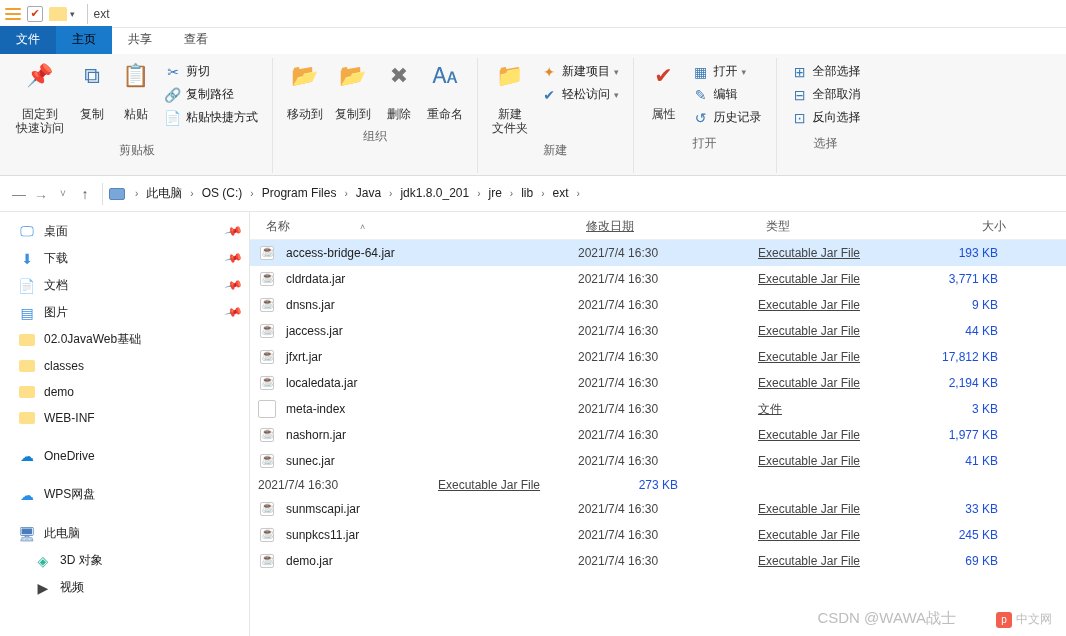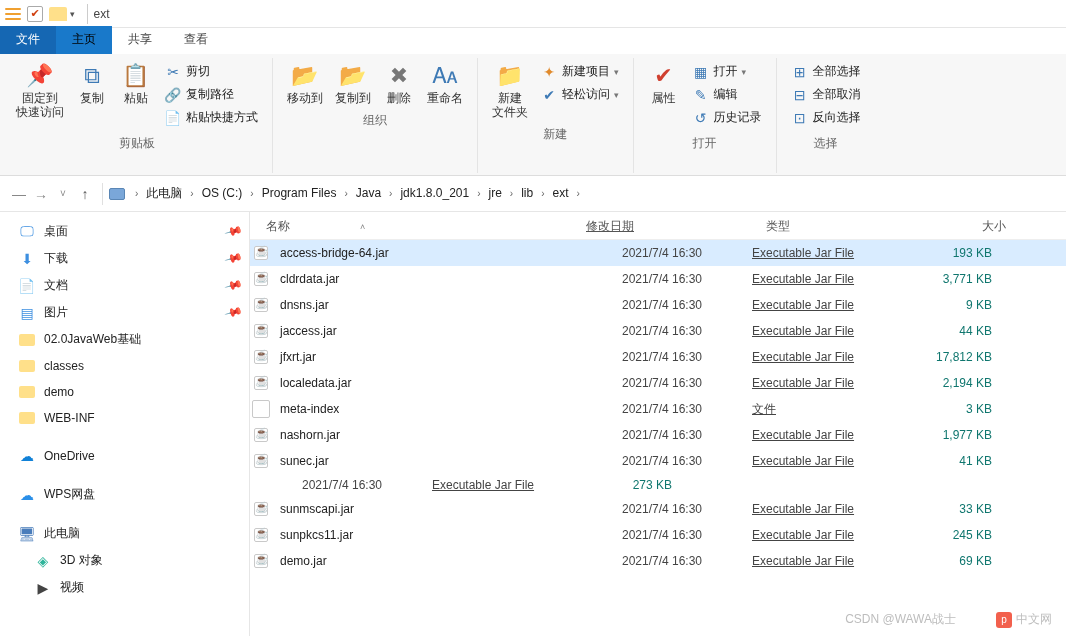--- a/index.html
+++ b/index.html
@@ -25,21 +25,21 @@
   
   .ribbon { display:flex; background:#f7f7f7; border-bottom:1px solid #ddd; padding:4px 2px 2px;}
   .group { display:flex; flex-direction:column; align-items:center; padding:0 8px; border-right:1px solid #e4e4e4;}
   .group:last-child { border-right:none;}
   .group-body { display:flex; align-items:flex-start;}
   .group-label { padding:4px 0 2px; color:#666; font-size:12px;}
   .big-btn { display:flex; flex-direction:column; align-items:center; padding:2px 6px 2px; min-width:44px;}
   .big-btn .glyph { width:32px; height:32px; display:flex; align-items:center; justify-content:center; font-size:22px; color:#3e7ab5;}
   .big-btn .glyph.orange { color:#e08a2c; }
   .big-btn .glyph.gray { color:#777;}
-  .big-btn .lbl { text-align:center; color:#333; margin-top:0; line-height:1.15;}
+  .big-btn .lbl { text-align:center; color:#333; margin-top:16px; line-height:1.15;}
   .mini-list { display:flex; flex-direction:column; padding:2px 2px;}
   .mini-row { display:flex; align-items:center; padding:3px 4px; white-space:nowrap;}
   .mini-row .mi { width:18px; text-align:center; color:#3e7ab5; font-size:14px; margin-right:4px;}
   .mini-row .mi.orange { color:#e08a2c;}
   .mini-row .dd { color:#777; font-size:9px; margin-left:4px;}
   
   .addressbar { display:flex; align-items:center; height:36px; padding:0 8px; border-bottom:1px solid #e6e6e6;}
   .navarrow { width:22px; text-align:center; color:#888; font-size:14px; cursor:pointer;}
   .navarrow.s { font-size:10px;}
   .uparrow { font-size:14px; width:22px; text-align:center; color:#555; cursor:pointer;}
@@ -57,32 +57,32 @@
   .folder-ic { background:#ffe08a; border-radius:2px; width:16px; height:12px;}
   .sub-indent { padding-left:34px;}
   .content { flex:1; overflow:hidden;}
   .cols { display:flex; padding:6px 10px 4px 16px; color:#555; border-bottom:1px solid #eee;}
   .col-name { flex:0 0 320px; display:flex; align-items:center;}
   .col-date { flex:0 0 180px;text-decoration:underline;}
   .col-type { flex:0 0 150px;}
   .col-size { flex:0 0 90px; text-align:right;}
   .sort-caret { color:#888; font-size:9px; margin-left:70px;}
   .rows {}
-  .row { display:flex; padding:4px 10px 4px 2px; align-items:center;}
+  .row { display:flex; padding:4px 10px 4px 8px; align-items:center;}
   .row.selected { background:#d9ecff;}
   .row .r-name { flex:0 0 320px; display:flex; align-items:center;}
-  .row .r-date { flex:0 0 180px; color:#444;text-align:center;}
+  .row .r-date { flex:0 0 180px; color:#444;}
   .row .r-type { flex:0 0 150px; color:#444;text-decoration:underline;}
-  .row .r-size { flex:0 0 90px; text-align:right; color:#0f766e;}
+  .row .r-size { flex:0 0 90px; text-align:right; color:#1d4ed8;}
   .jar-ic { width:18px; height:18px; margin-right:10px; position:relative;}
   .jar-ic::before { content:""; position:absolute; inset:2px; background:#fff; border:1px solid #c9c9c9; border-radius:2px;}
   .jar-ic::after { content:"☕"; position:absolute; left:3px; top:1px; font-size:11px; color:#c05030;}
   .file-ic { width:18px; height:18px; margin-right:10px; background:#fff; border:1px solid #c9c9c9; border-radius:2px;}
   .watermark { position:absolute; right:14px; bottom:8px; color:#bdbdbd; font-size:12px;}
-  .watermark2 { position:absolute; right:110px; bottom:8px; color:#bdbdbd; font-size:12px;}
+  .watermark2 { position:absolute; right:110px; bottom:8px; color:#bdbdbd; font-size:15px;}
   .wm-logo{display:inline-block;width:16px;height:16px;background:#f2604d;color:#fff;border-radius:3px;text-align:center;line-height:16px;font-size:10px;margin-right:4px;vertical-align:middle;}
 </style>
 </head>
 <body>
 
 <div class="titlebar">
   <div class="tb-icon">
       <span></span>
       <span></span>
       <span></span>

